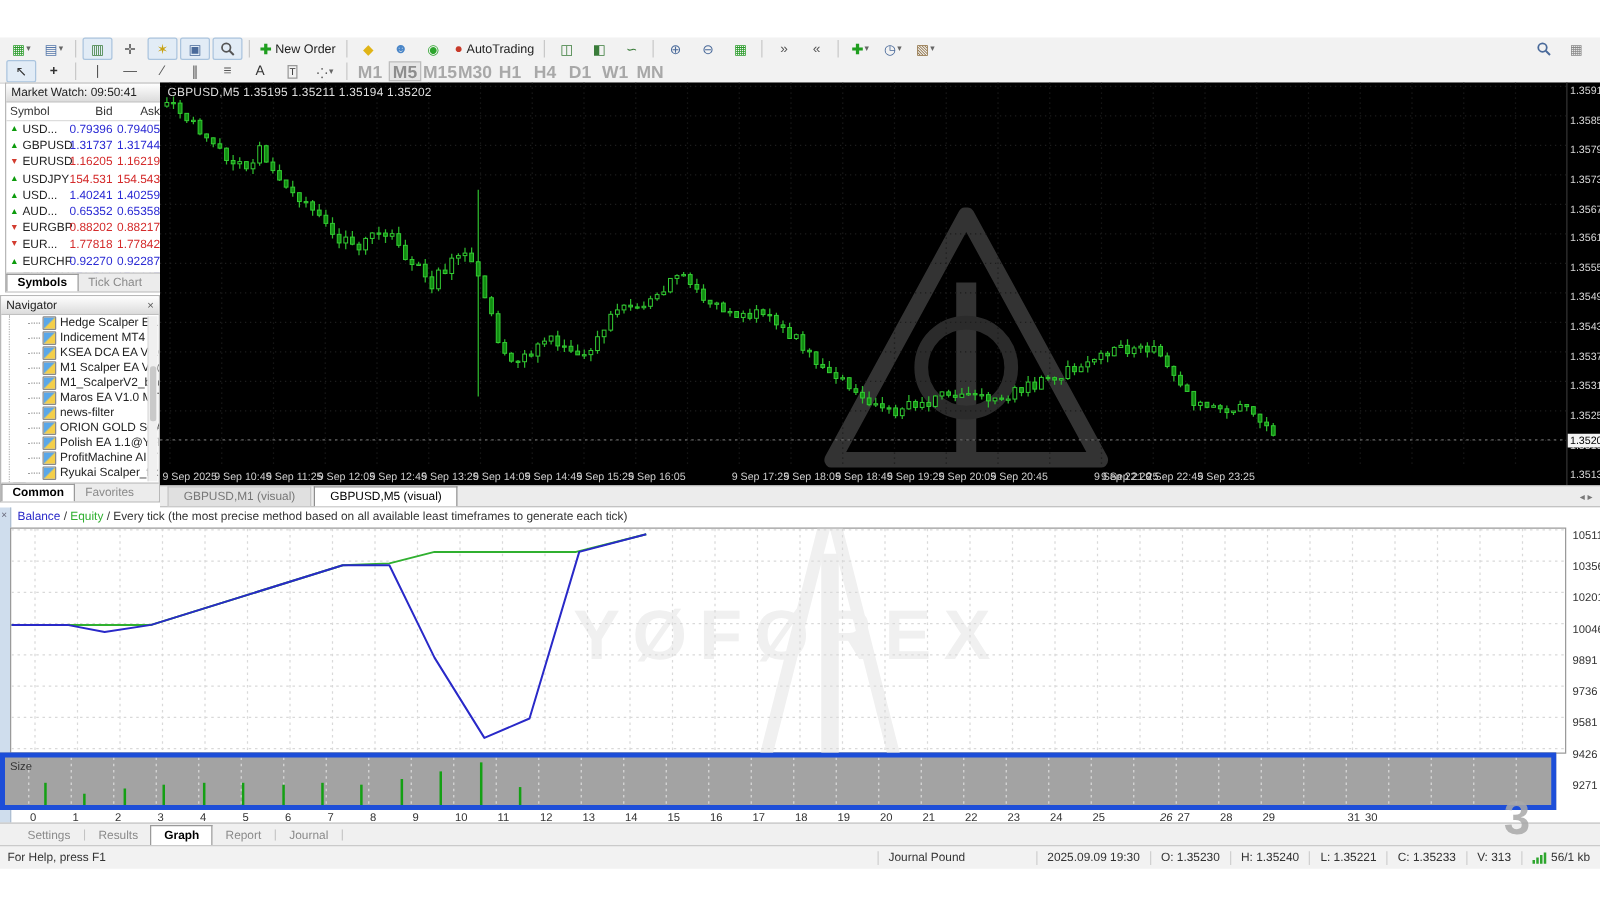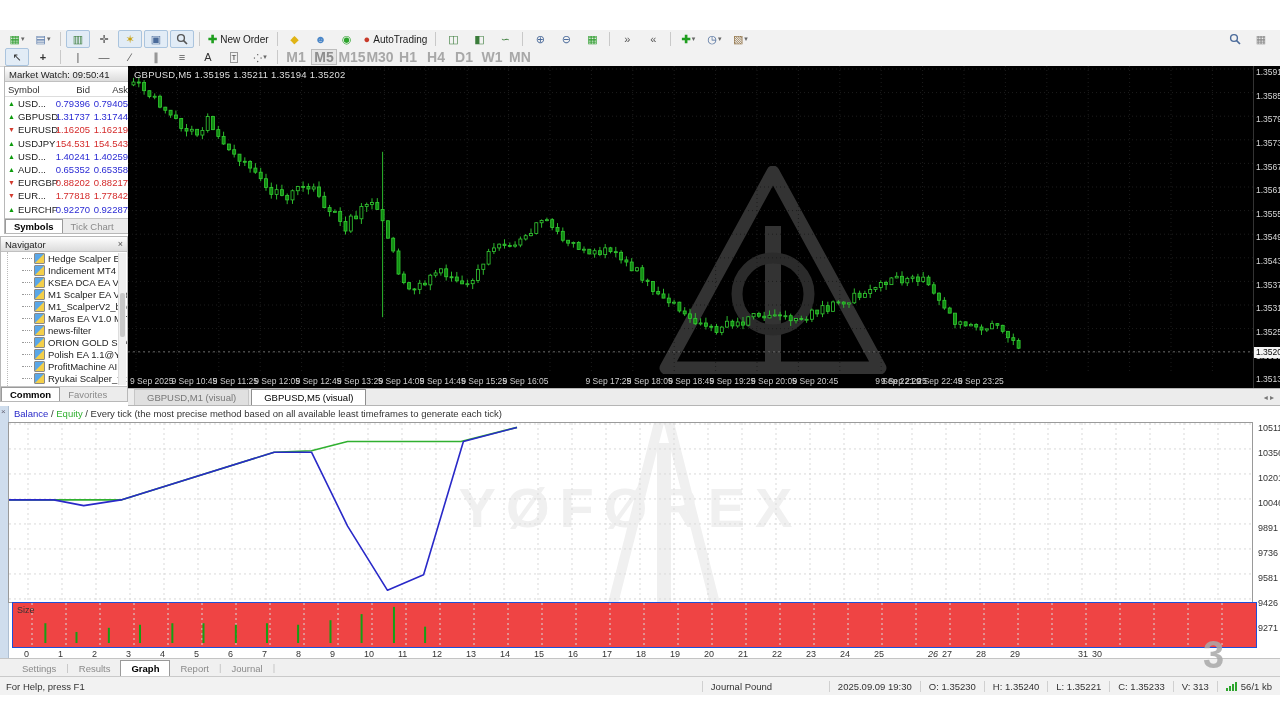--- a/index.html
+++ b/index.html
@@ -55,21 +55,21 @@
   .ctab-arrows{margin-left:auto;margin-right:6px;color:#777;font-size:8px;align-self:center}
   
   #tester{left:0;top:406px;width:1280px;height:270px;background:#fff}
   #tester-strip{left:0;top:0;width:8px;height:270px;background:#cfdded;border-right:1px solid #aebfd2}
   #tester-legend{left:14px;top:2px;font-size:9.5px;color:#333;z-index:3}
   #graph-area{left:8px;top:16px;width:1245px;height:181px;border:1px solid #9a9a9a;box-sizing:border-box;background:#fff;overflow:hidden}
   .wm-brand{position:absolute;left:0;right:0;top:52px;text-align:center;font-size:56px;font-weight:bold;
             color:#f0f0f0;letter-spacing:10px;z-index:1;font-family:"Liberation Sans",sans-serif}
   #graph-svg,#size-svg{position:absolute;left:0;top:0;z-index:2}
   .y-tick{position:absolute;left:1258px;width:24px;font-size:9px;color:#333}
-  #size-panel{left:12px;top:196px;width:1245px;height:46px;border:1px solid #1d4ed8;box-sizing:border-box;background:#ef4444;overflow:hidden}
+  #size-panel{left:0;top:196px;width:1245px;height:46px;border:4px solid #1d4ed8;box-sizing:border-box;background:#a3a3a3;overflow:hidden}
   #size-label{position:absolute;left:4px;top:2px;font-size:9px;color:#333;z-index:3}
   .x-tick{position:absolute;top:243px;font-size:9px;color:#333}
   #tester-tabs{left:0;top:252px;width:1280px;height:18px;background:#f0f0f0;border-top:1px solid #c4c4c4;
                display:flex;align-items:flex-end;padding-left:12px;box-sizing:border-box;font-size:9.5px;color:#8a8a8a}
   .ttab{padding:2px 10px}
   .ttab.active{background:#fff;border:1px solid #9a9a9a;border-bottom:none;color:#000;font-weight:bold}
   .ttab-sep{color:#c0c0c0;align-self:center}
   
   #status{left:0;top:676px;width:1280px;height:18px;background:#f2f2f2;border-top:1px solid #cacaca;
           display:flex;align-items:center;font-size:9.5px;color:#333}

